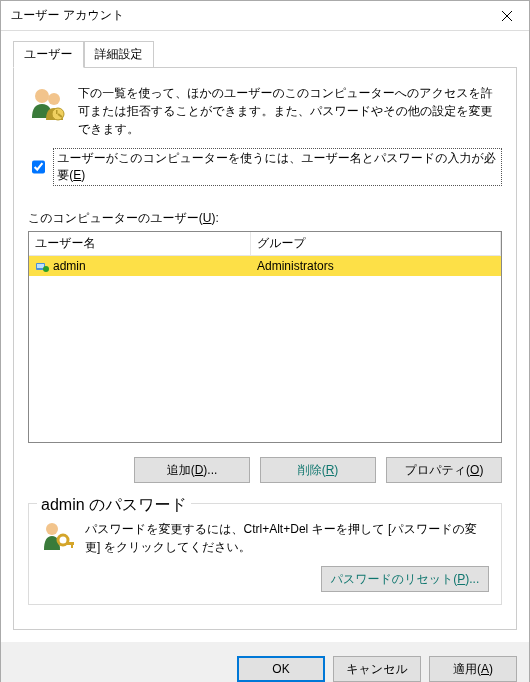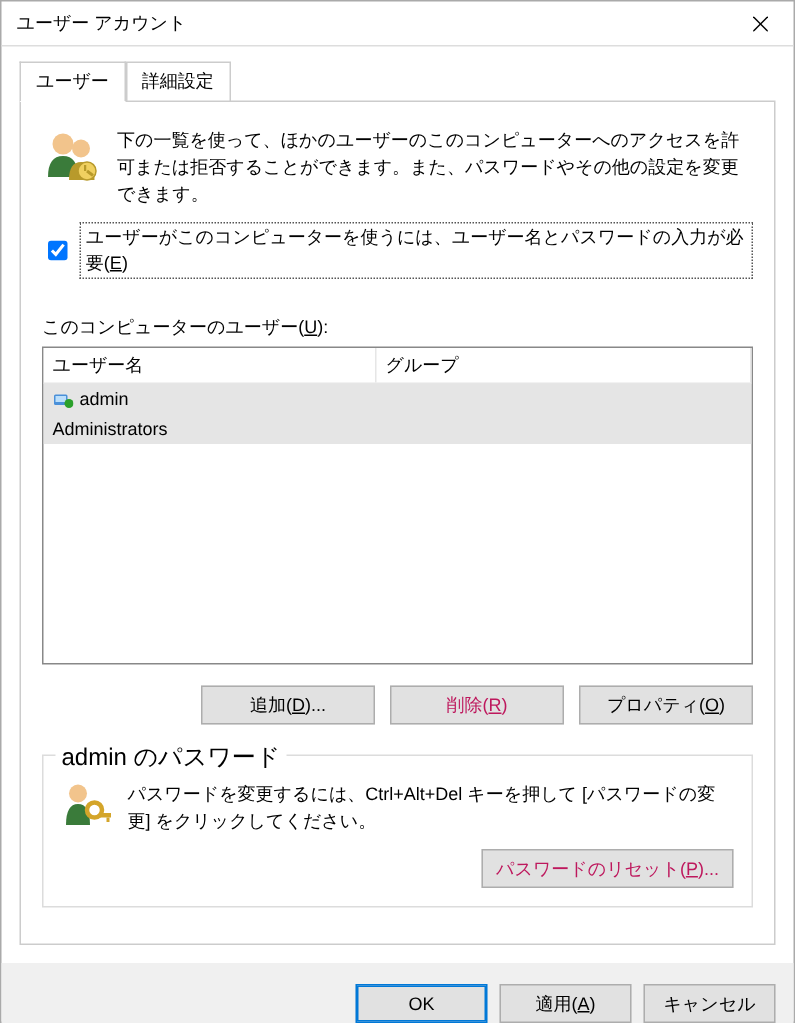--- a/index.html
+++ b/index.html
@@ -111,22 +111,21 @@
   }
   .list-header .col {
     padding: 3px 6px;
     font-size: 12px;
     border-right: 1px solid #e6e6e6;
   }
   .col1 { width: 222px; }
   .col2 { flex: 1; }
   .list-row {
     display: flex;
-    background: #e5e5e5;
-    flex-direction: column;
+    background: #fde047;
   }
   .list-row .cell {
     padding: 3px 6px;
     font-size: 12px;
     display: flex;
     align-items: center;
     gap: 4px;
   }
   .user-icon { width: 14px; height: 14px; }
   .button-row {
@@ -138,21 +137,21 @@
   button.btn {
     min-width: 116px;
     height: 26px;
     background: #e1e1e1;
     border: 1px solid #adadad;
     font-family: inherit;
     font-size: 12px;
     padding: 0 8px;
     cursor: default;
   }
-  button.btn:disabled { color: #be185d; }
+  button.btn:disabled { color: #0f766e; }
   .groupbox {
     border: 1px solid #dcdcdc;
     margin-top: 20px;
     padding: 16px 12px 12px 12px;
     position: relative;
   }
   .groupbox-title {
     position: absolute;
     top: -9px;
     left: 8px;
@@ -273,17 +272,17 @@
           <button class="btn wide" disabled=""><span>パスワードのリセット(</span><span class="u">P</span><span>)...</span></button>
         </div>
       </div>
 
       <div class="spacer"></div>
     </div>
   </div>
 
   <div class="footer">
     <button class="btn default">OK</button>
+    <button class="btn">キャンセル</button>
     <button class="btn"><span>適用(</span><span class="u">A</span><span>)</span></button>
-    <button class="btn">キャンセル</button>
   </div>
 
 </div>
 
 </body></html>

